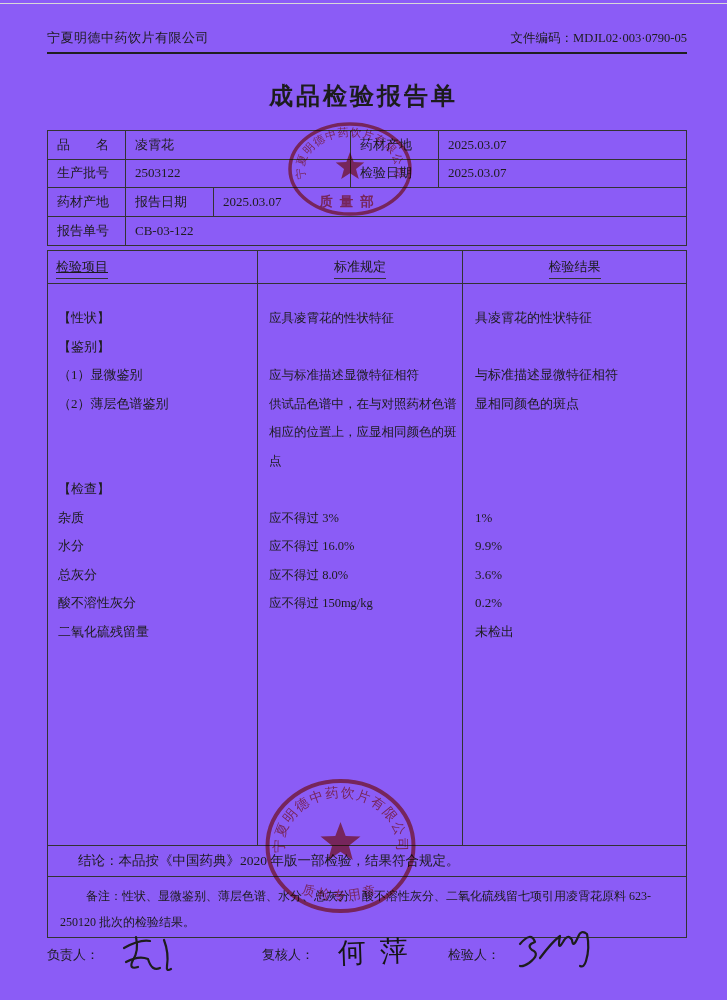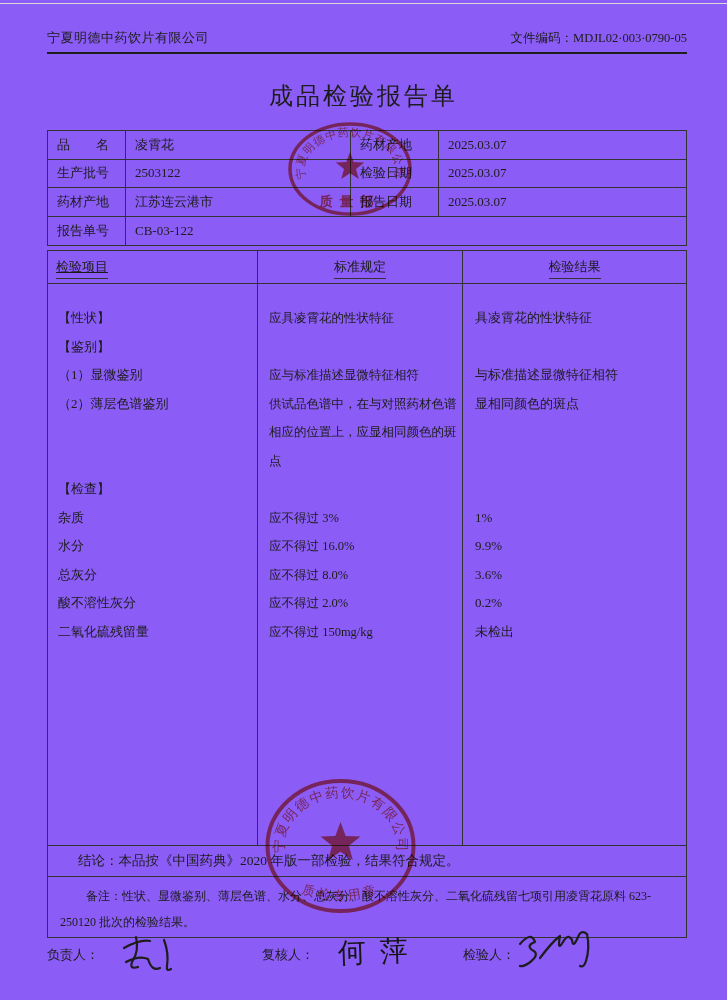--- a/index.html
+++ b/index.html
@@ -25,21 +25,21 @@
   .doc-header-code {
     position: absolute; right: 40px; top: 30px;
     font-size: 12.5px;
   }
   .header-rule {
     position: absolute; left: 47px; top: 52px; width: 640px; height: 2px;
     background: #1f1f1f;
   }
   .doc-title {
     position: absolute; left: 0; top: 80px; width: 727px;
-    text-align: center; font-size: 24px; font-weight: normal; letter-spacing: 3px;
+    text-align: center; font-size: 24px; font-weight: bold; letter-spacing: 3px;
   }
   
   .info-table {
     position: absolute; left: 47px; top: 130px; width: 640px; height: 116px;
     border: 1px solid #333; display: flex; flex-direction: column;
     font-size: 13px;
   }
   .info-row { display: flex; height: 28.5px; border-bottom: 1px solid #333; justify-content: center; }
   .info-row:last-child { border-bottom: none; flex: 1; }
   .info-cell { border-right: 1px solid #333; display: flex; align-items: center; padding-left: 9px; white-space: nowrap; overflow: hidden; }
@@ -110,21 +110,20 @@
       <div class="info-cell iw-v2">2025.03.07</div>
     </div>
     <div class="info-row">
       <div class="info-cell iw-l1">生产批号</div>
       <div class="info-cell iw-v1">2503122</div>
       <div class="info-cell iw-l2">检验日期</div>
       <div class="info-cell iw-v2">2025.03.07</div>
     </div>
     <div class="info-row">
       <div class="info-cell iw-l1">药材产地</div>
-      <div class="info-cell iw-v1">江苏连云港市</div>
       <div class="info-cell iw-l2">报告日期</div>
       <div class="info-cell iw-v2">2025.03.07</div>
     </div>
     <div class="info-row">
       <div class="info-cell iw-l1">报告单号</div>
       <div class="info-cell iw-vwide">CB-03-122</div>
     </div>
   </div>
 
   <div class="main-table">
@@ -158,21 +157,20 @@
         <div class="tline">应具凌霄花的性状特征</div>
         <div class="tline"></div>
         <div class="tline">应与标准描述显微特征相符</div>
         <div class="tline">供试品色谱中，在与对照药材色谱</div>
         <div class="tline">相应的位置上，应显相同颜色的斑</div>
         <div class="tline">点</div>
         <div class="tline"></div>
         <div class="tline">应不得过 3%</div>
         <div class="tline">应不得过 16.0%</div>
         <div class="tline">应不得过 8.0%</div>
-        <div class="tline">应不得过 2.0%</div>
         <div class="tline">应不得过 150mg/kg</div>
       </div>
       <div class="mtc w3 cell-lines c3">
         <div class="tline">具凌霄花的性状特征</div>
         <div class="tline"></div>
         <div class="tline">与标准描述显微特征相符</div>
         <div class="tline">显相同颜色的斑点</div>
         <div class="tline"></div>
         <div class="tline"></div>
         <div class="tline"></div>
@@ -196,21 +194,21 @@
   <svg class="sig-svg" style="left:102px; top:932px;" width="95" height="52" viewBox="0 0 95 52">
     <path d="M22,16 q16,-9 26,-7"></path>
     <path d="M34,5 q3,14 -3,23 q-5,10 5,7"></path>
     <path d="M24,30 q13,-7 22,-3 q4,13 12,9"></path>
     <path d="M62,8 q5,13 3,26 q-1,6 4,3"></path>
   </svg>
 
   <div class="sig-label" style="left:262px; top:946px;">复核人：</div>
   <div class="sig-reviewer-name">何萍</div>
 
-  <div class="sig-label" style="left:463px; top:946px;">检验人：</div>
+  <div class="sig-label" style="left:448px; top:946px;">检验人：</div>
   <svg class="sig-svg" style="left:510px; top:928px;" width="100" height="55" viewBox="0 0 100 55">
     <path d="M10,16 q11,-13 15,-2 q-9,3 -3,8 q9,4 -3,13 q-6,4 -9,3"></path>
     <path d="M30,30 q12,-16 20,-22 q-3,16 3,6 q5,-9 9,-2 q1,9 6,-3 q3,-8 9,-3 q3,14 -1,27 q-2,7 -6,5"></path>
   </svg>
 
   <svg class="stamp" style="left:275px; top:113px;" width="150" height="112" viewBox="0 0 150 112">
     <defs>
       <path id="arcTop1" d="M 31.8 67.3 A 46 33 0 1 1 118.2 67.3"></path>
     </defs>
     <ellipse cx="75" cy="56" rx="60" ry="45" stroke-width="3.5"></ellipse>

